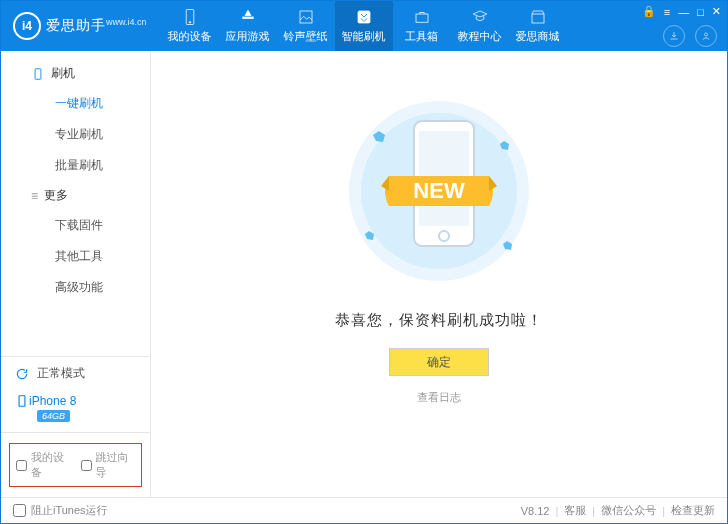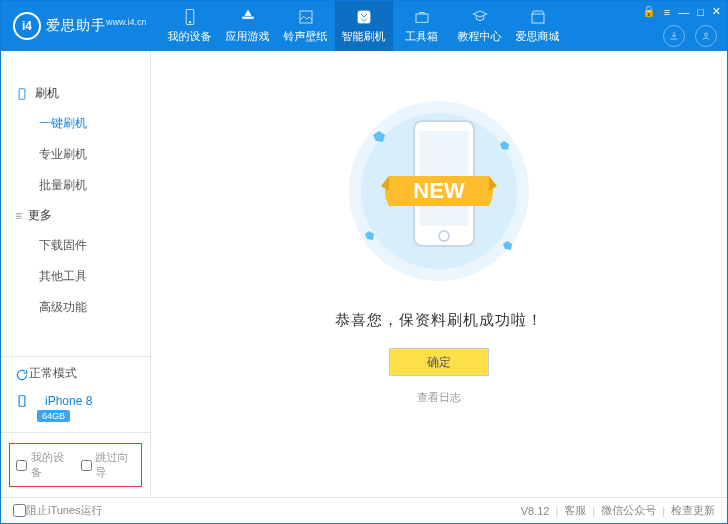--- a/index.html
+++ b/index.html
@@ -15,40 +15,40 @@
   .nav-item { width:58px; display:flex; flex-direction:column; align-items:center; justify-content:center; gap:3px; font-size:11px; cursor:pointer; }
   .nav-item.active { background:#0d6fc1; }
   .nav-ico { width:18px; height:18px; fill:#fff; stroke:#fff; stroke-width:1; }
   .win-btns { position:absolute; top:4px; right:6px; display:flex; gap:8px; font-size:11px; align-items:center; }
   .win-btns span { cursor:pointer; }
   .side-icons { position:absolute; right:10px; bottom:4px; display:flex; gap:10px; }
   .circ-btn { width:22px; height:22px; border:1.5px solid #6fb7ee; border-radius:50%; display:flex; align-items:center; justify-content:center; cursor:pointer; }
   .circ-btn svg { width:12px; height:12px; stroke:#9dd0f5; fill:none; stroke-width:2; }
   .body { flex:1; display:flex; min-height:0; }
   .sidebar { width:150px; border-right:1px solid #e6e6e6; display:flex; flex-direction:column; font-size:12px; color:#555; }
-  .side-scroll { padding:8px 0; flex:1;margin-top:20px; }
+  .side-scroll { padding:8px 16px; flex:1; }
   .side-group-hdr { display:flex; align-items:center; gap:6px; padding:6px 14px; color:#333; }
   .side-item { padding:7px 0 7px 38px; cursor:pointer; color:#555; }
   .side-item.selected { color:#1084e2; }
   .side-lower { border-top:1px solid #e6e6e6; }
-  .side-lower-row { display:flex; align-items:flex-end; gap:0; padding:8px 14px; }
+  .side-lower-row { display:flex; align-items:center; gap:8px; padding:8px 14px; }
   .refresh-ico { width:14px; height:14px; }
   .phone-ico { width:14px; height:14px; }
-  .badge-64 { background:#3ea4f2; color:#fff; font-size:9px; padding:1px 5px; border-radius:2px; margin-left:22px; }
+  .badge-64 { background:#3ea4f2; color:#fff; font-size:9px; padding:1px 5px; border-radius:2px; margin-left:22px;font-style:italic; }
   .checkbox-area { border-top:1px solid #e6e6e6; padding:10px 8px; }
   .redbox { border:1.5px solid #d93a2b; padding:6px 6px; display:flex; gap:10px; align-items:center; color:#999; }
   .chk { display:flex; align-items:center; gap:4px; font-size:11px; }
   .chk input { width:11px; height:11px; accent-color:#999; }
   .main { flex:1; display:flex; flex-direction:column; align-items:center; justify-content:flex-start; padding-top:40px; background:#fff; }
   .illus { width:220px; height:200px; position:relative; }
   .msg { margin-top:20px; font-size:15px; color:#333; letter-spacing:1px; }
   .ok-btn { margin-top:18px; width:100px; height:28px; border:1px solid #ccc; background:#fde047; color:#555; font-size:12px; cursor:pointer; }
   .log-link { margin-top:14px; font-size:11px; color:#999; cursor:pointer; }
   .footer { height:26px; border-top:1px solid #e6e6e6; display:flex; align-items:center; padding:0 12px; font-size:11px; color:#888; }
-  .footer-chk { display:flex; align-items:center; }
+  .footer-chk { display:flex; align-items:center; gap:5px; }
   .footer-right { margin-left:auto; display:flex; align-items:center; gap:6px; }
   .footer-sep { color:#ccc; }
   .grp-ico { width:14px; height:14px; stroke:#1084e2; fill:none; stroke-width:1.5; }
   .more-ico { color:#999; font-size:12px; }
 </style>
 </head>
 <body>
 
 <div class="window">
   <div class="titlebar">
@@ -157,21 +157,21 @@
       </div>
 
       <div class="side-lower">
         <div class="side-lower-row">
           <svg class="refresh-ico" viewBox="0 0 24 24" fill="none" stroke="#1084e2" stroke-width="2">
               <path d="M20 12a8 8 0 1 1-3-6.2M20 4v5h-5"></path>
             </svg>
           <span>正常模式</span>
         </div>
         <div style="padding:4px 14px 10px">
-          <div style="display:flex;align-items:center;gap:16px;">
+          <div style="display:flex;align-items:center;gap:0;">
             <svg class="phone-ico" viewBox="0 0 24 24" fill="none" stroke="#1084e2" stroke-width="2">
                 <rect x="7" y="3" width="10" height="18" rx="1"></rect>
               </svg>
             <span style="color:#1084e2;font-weight:500">iPhone 8</span>
           </div>
           <span class="badge-64">64GB</span>
         </div>
       </div>
 
       <div class="checkbox-area">

